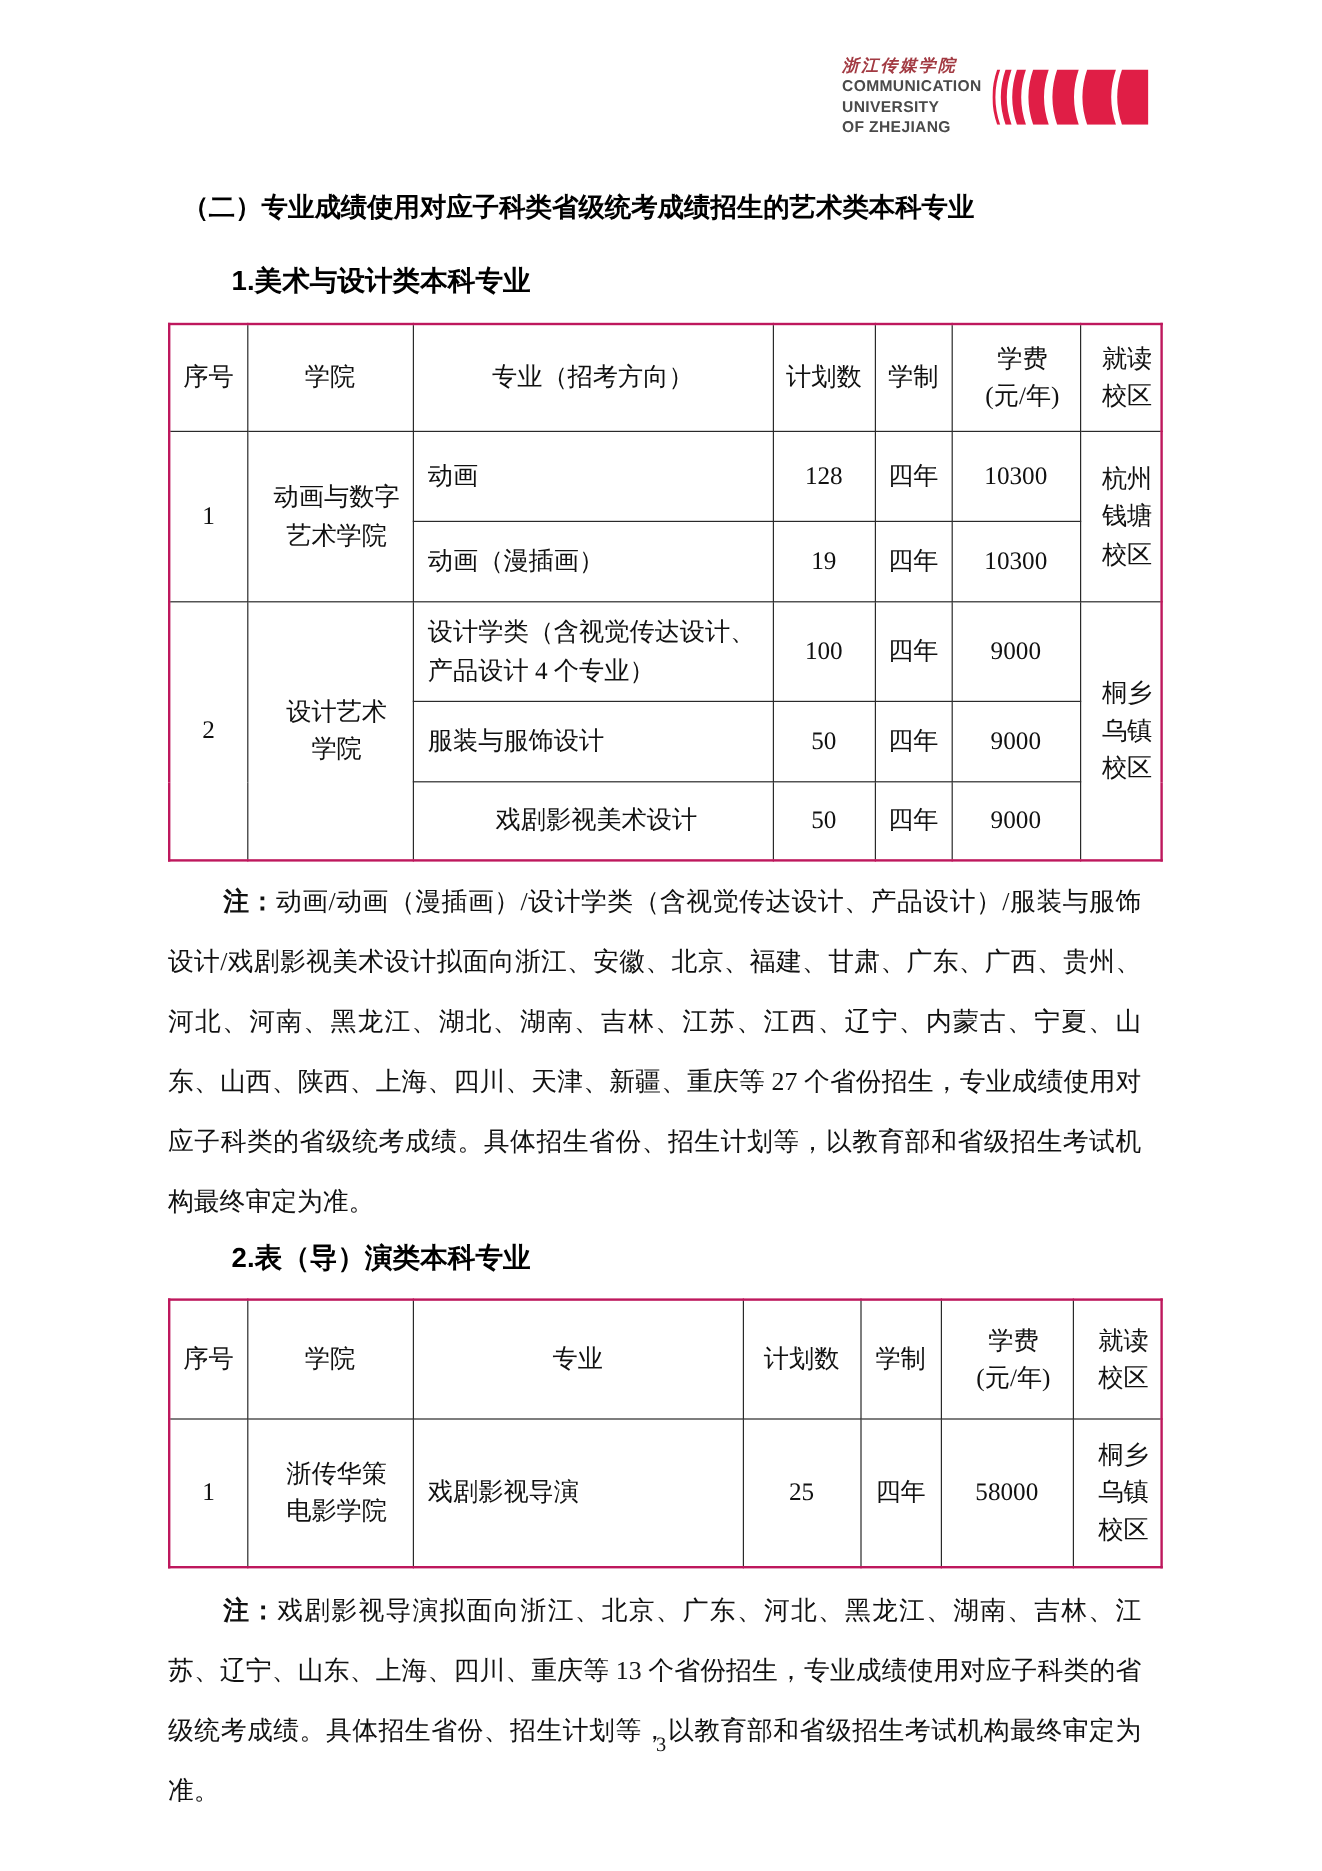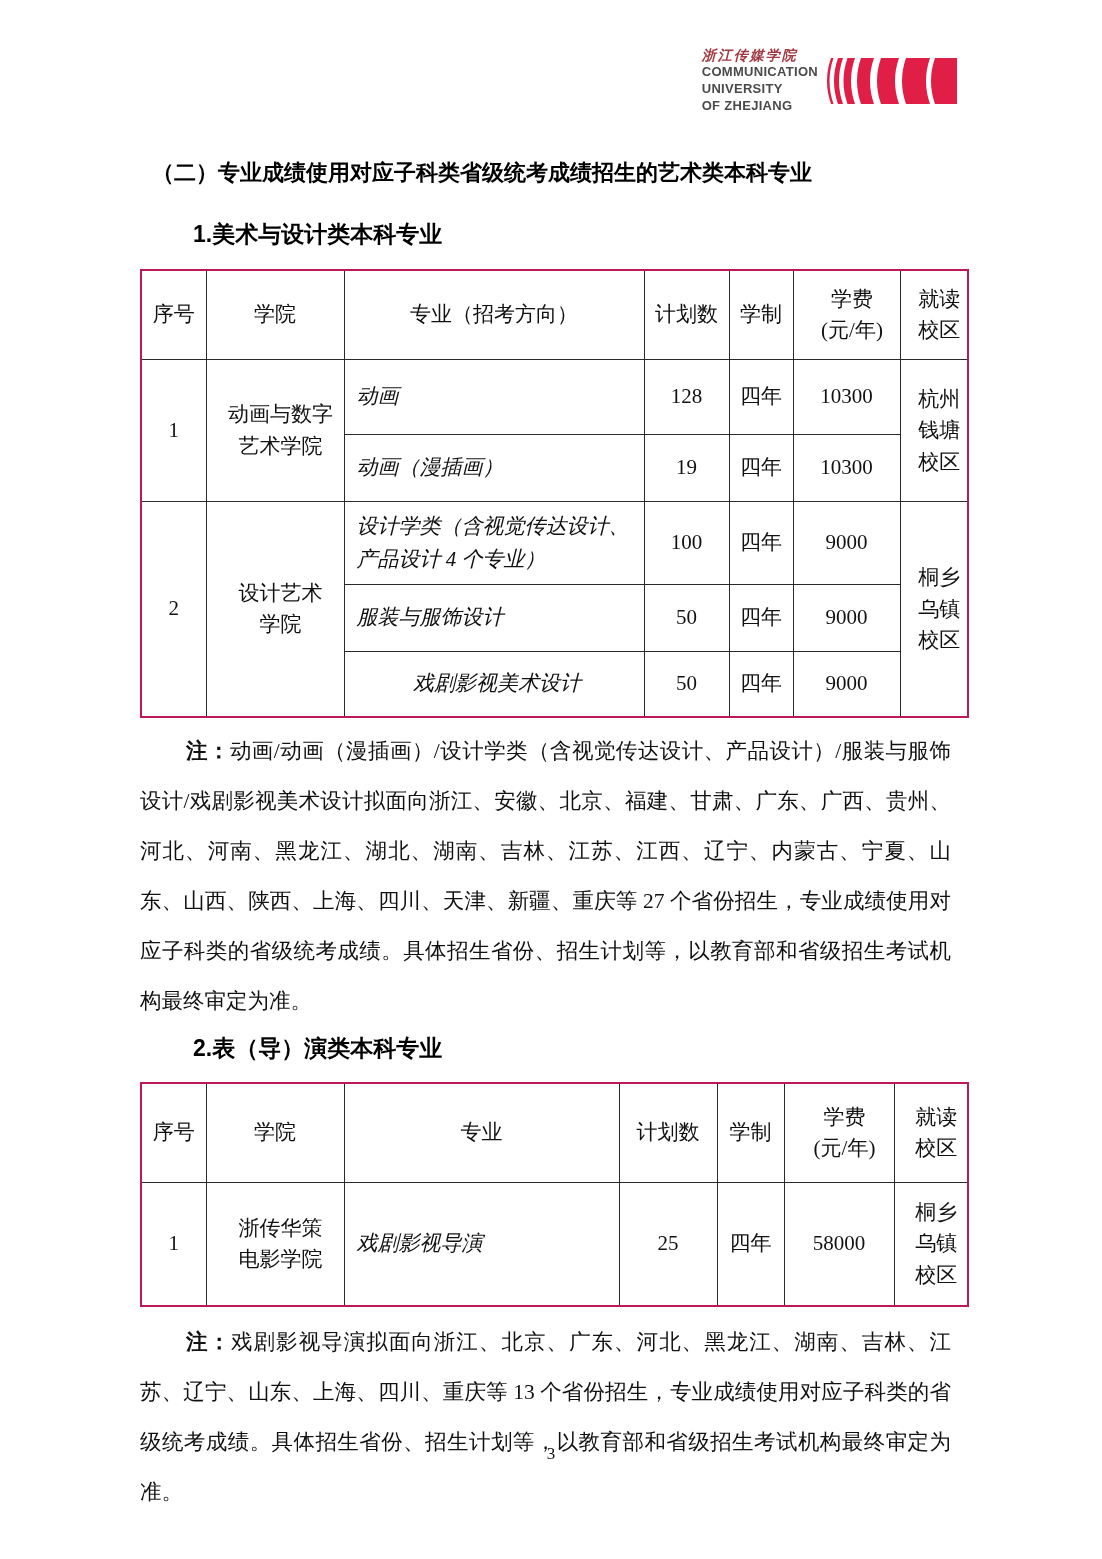--- a/index.html
+++ b/index.html
@@ -42,21 +42,21 @@
   table{
     border-collapse:collapse;width:100%;table-layout:fixed;
     margin-top:19px;border:2px solid #be185d;
   }
   .t2{margin-top:18px;}
   th,td{
     border:1.5px solid #2a2a2a;text-align:center;vertical-align:middle;
     font-size:21px;font-weight:normal;padding:2px 6px;line-height:1.6;color:#111;
   }
   .prewrap{white-space:pre-line;line-height:1.5;padding-left:17px;}
-  .left{text-align:left;padding-left:12px;font-style:italic;}
+  .left{text-align:left;padding-left:12px;}
   tr.h84>*{height:84px;} tr.h94>*{height:94px;}
   tr.h70>*{height:70px;} tr.h62>*{height:62px;}
   tr.h78>*{height:78px;} tr.h60>*{height:60px;text-align:center;}
   tr.h118>*{height:118px;}
 
   
   .note{
     margin:8px 16px 0 0;font-size:21.5px;line-height:50px;
     text-align:justify;text-indent:46px;color:#111;
   }

